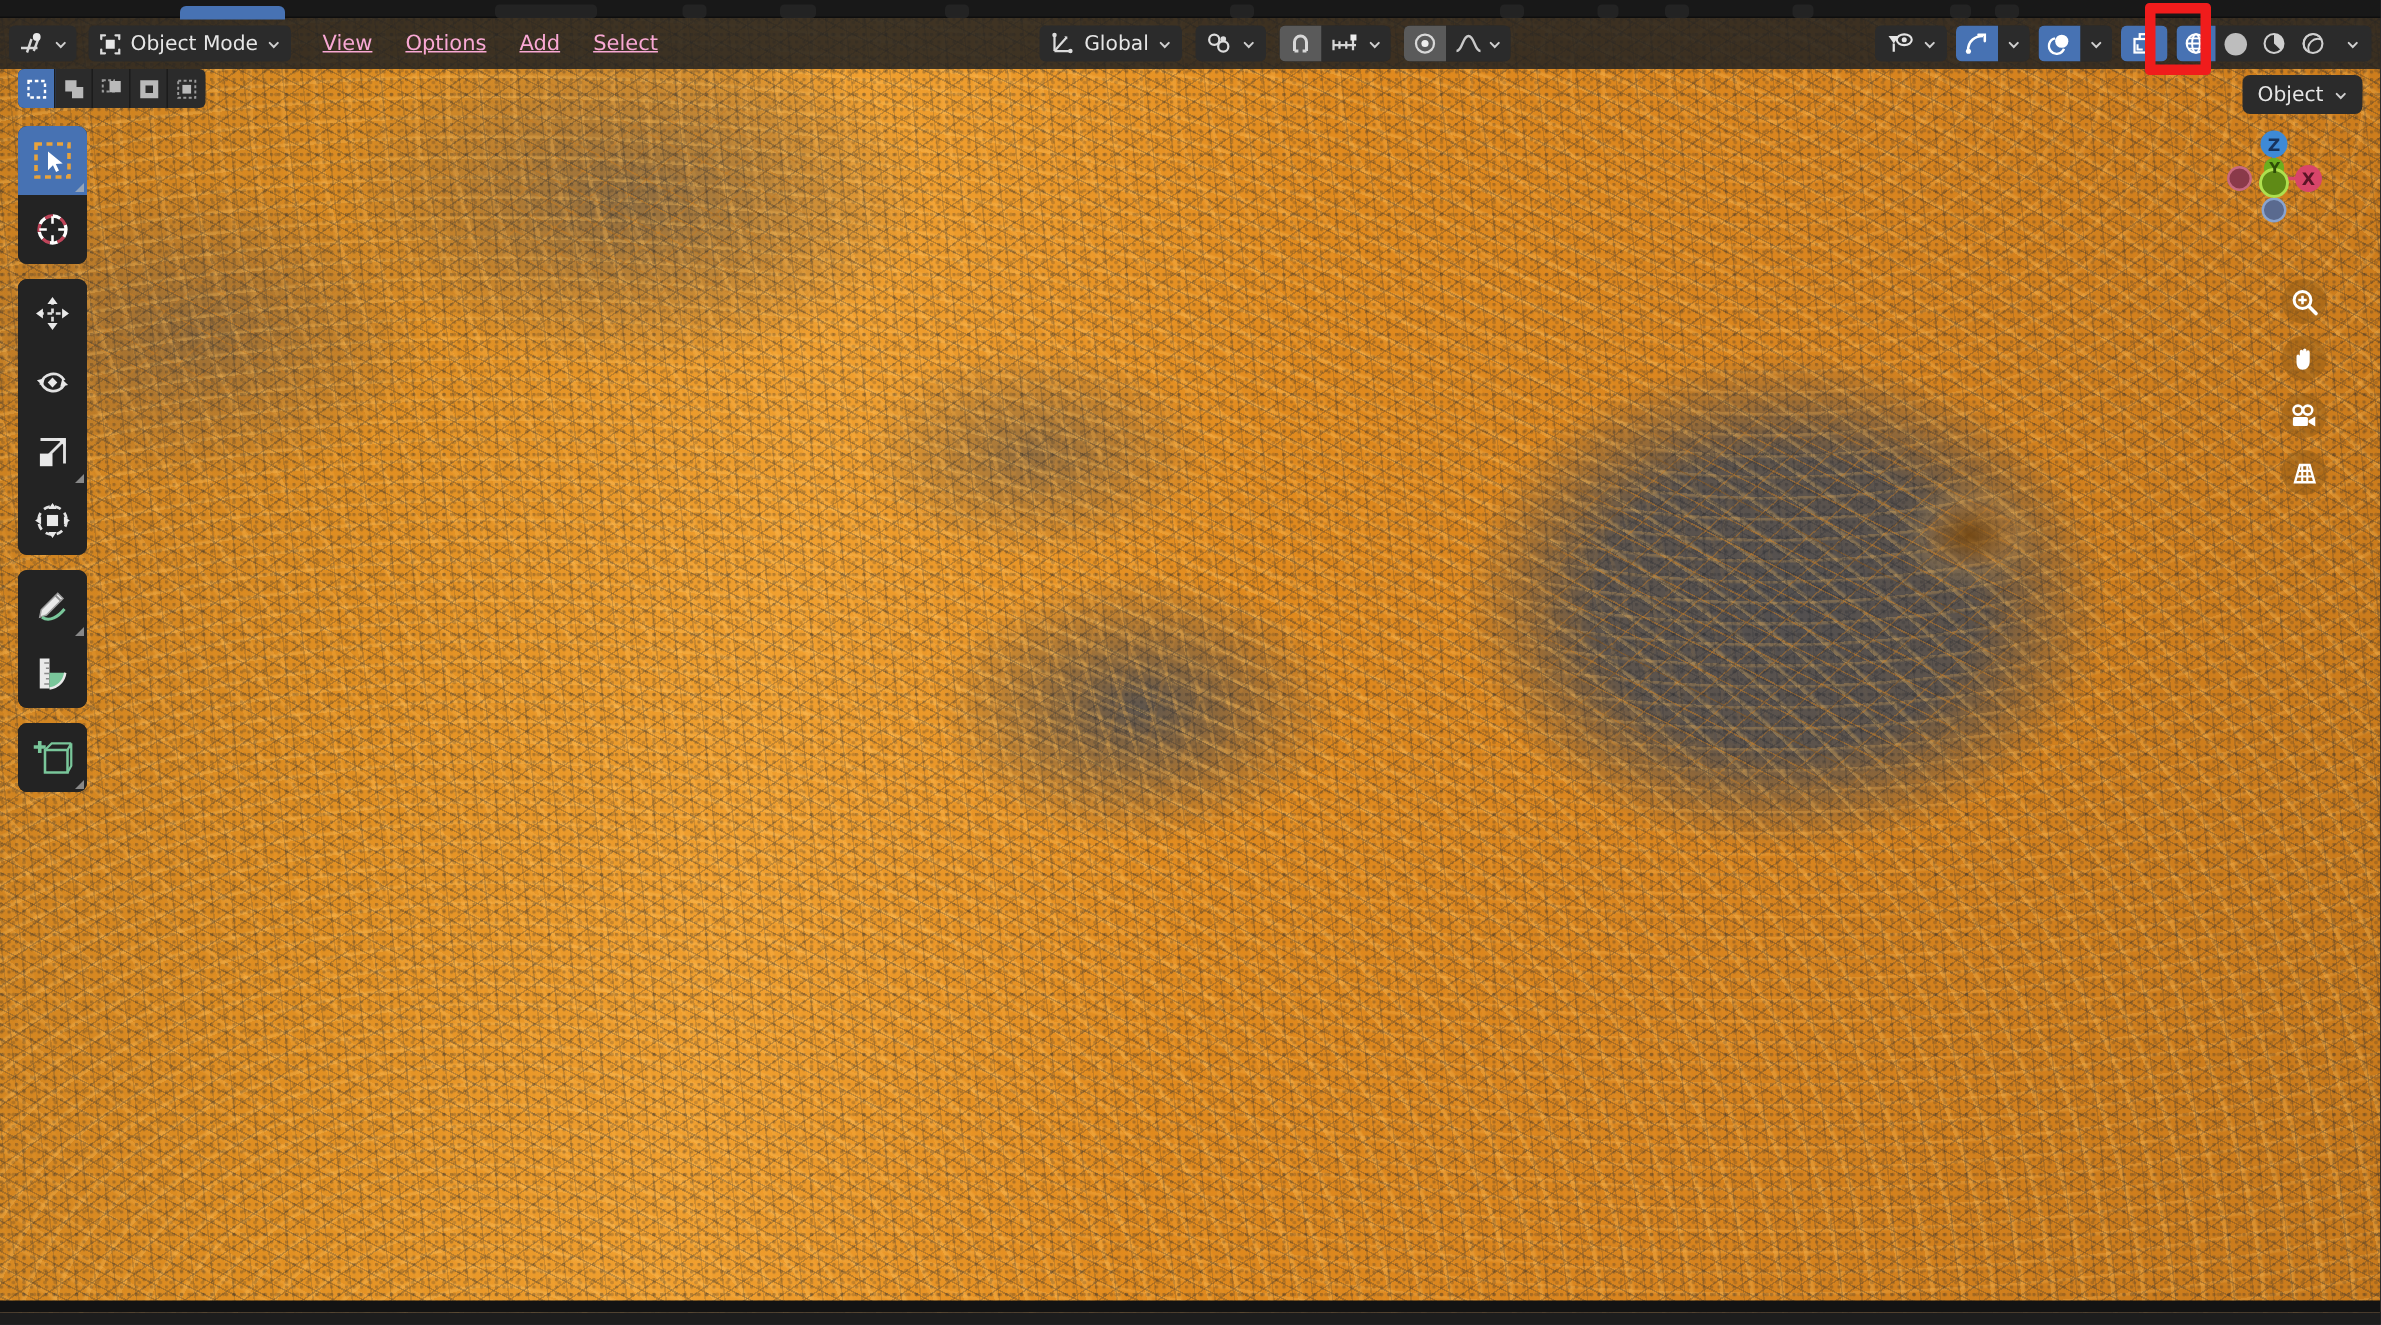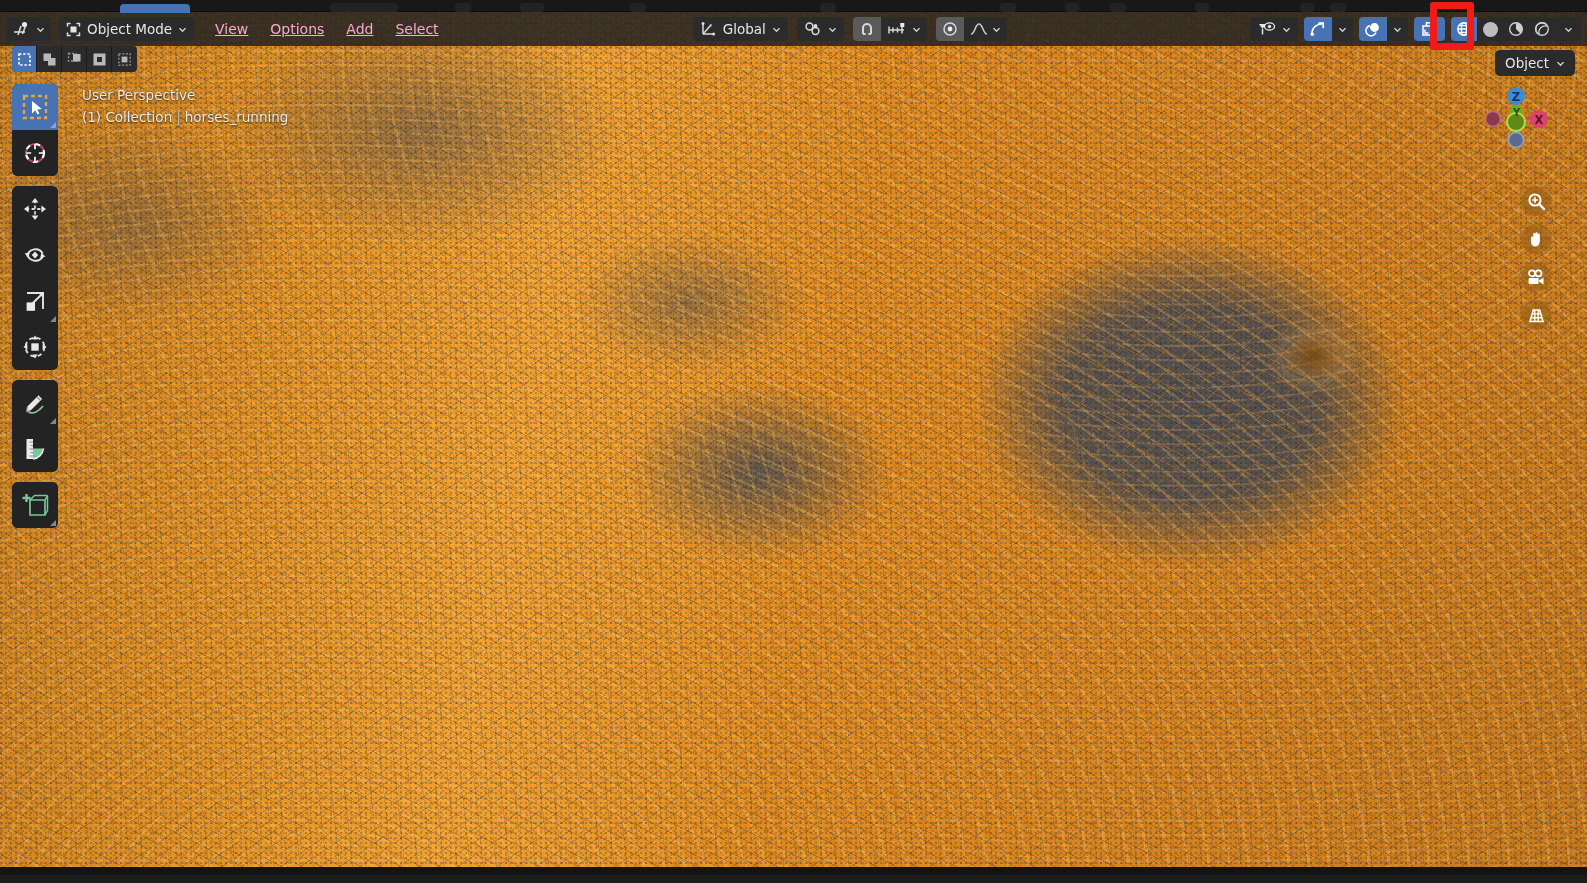--- a/index.html
+++ b/index.html
@@ -449,26 +449,20 @@
       </svg>
     </div>
     <div class="sm">
       <svg width="15" height="15" viewBox="0 0 15 15">
         <rect x="1.8" y="1.8" width="11.4" height="11.4" fill="none" stroke="#9a9a9a" stroke-width="1.3" stroke-dasharray="2 1.6"></rect>
         <rect x="4.6" y="4.6" width="5.8" height="5.8" fill="#b9b9b9"></rect>
       </svg>
     </div>
   </div>
 
-  <div class="vp-text">
-    <div class="l1">User Perspective</div>
-    <div class="l2">
-      <span>(1) Collection</span><span class="bar">|</span><span>horses_running</span>
-    </div>
-  </div>
 
   <div class="toolbar">
 
     <div class="tb-group">
       <div class="tb-btn active">
         <svg width="28" height="28" viewBox="0 0 28 28">
           <rect x="3" y="3" width="22" height="22" fill="none" stroke="#e8a33d" stroke-width="2.4" stroke-dasharray="4 3"></rect>
           <path d="M11 8 L11 20.5 L14.3 17.2 L16.4 21.6 L18.3 20.6 L16.2 16.4 L20.8 16 Z" fill="#ffffff"></path>
         </svg>
         <span class="tb-corner"></span>

